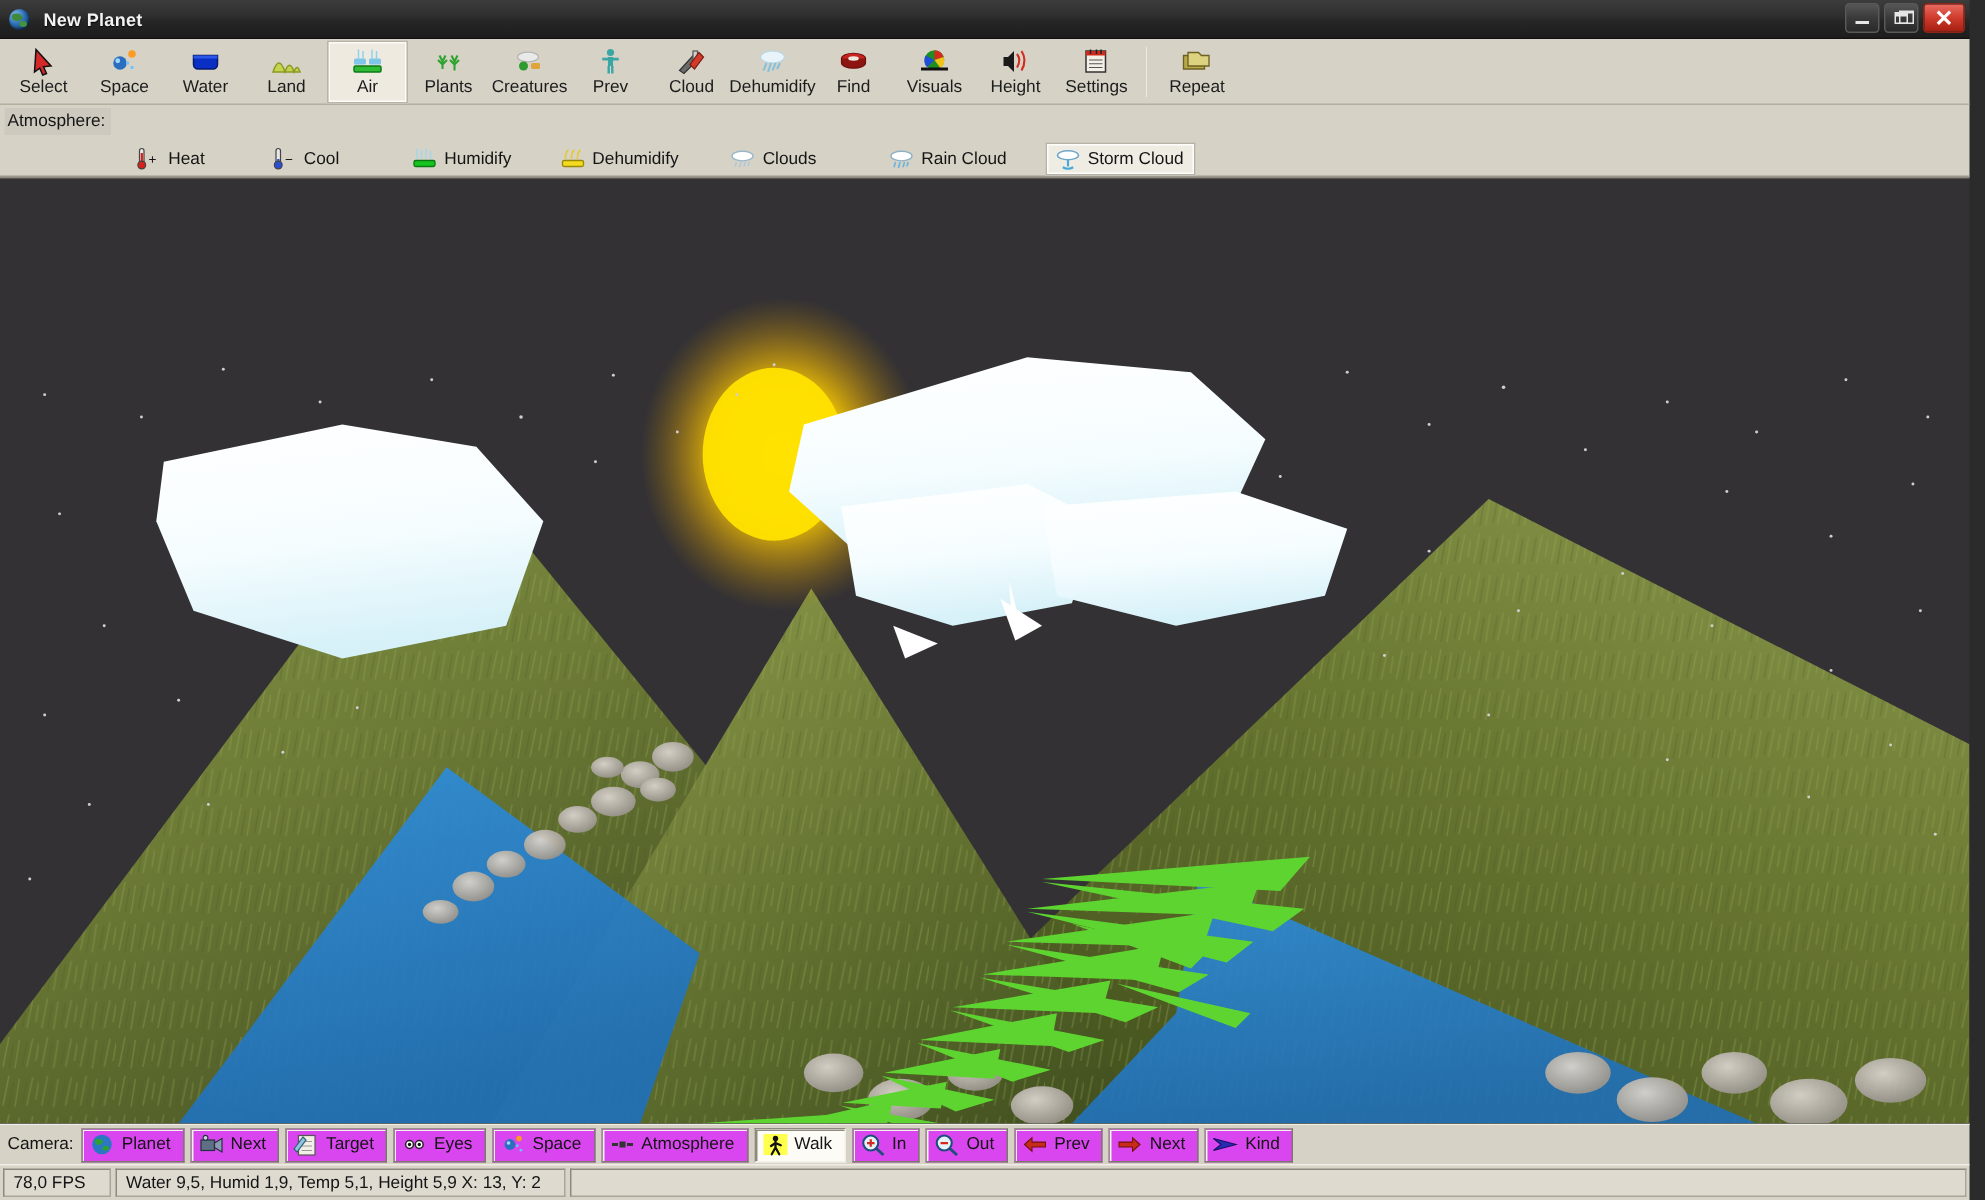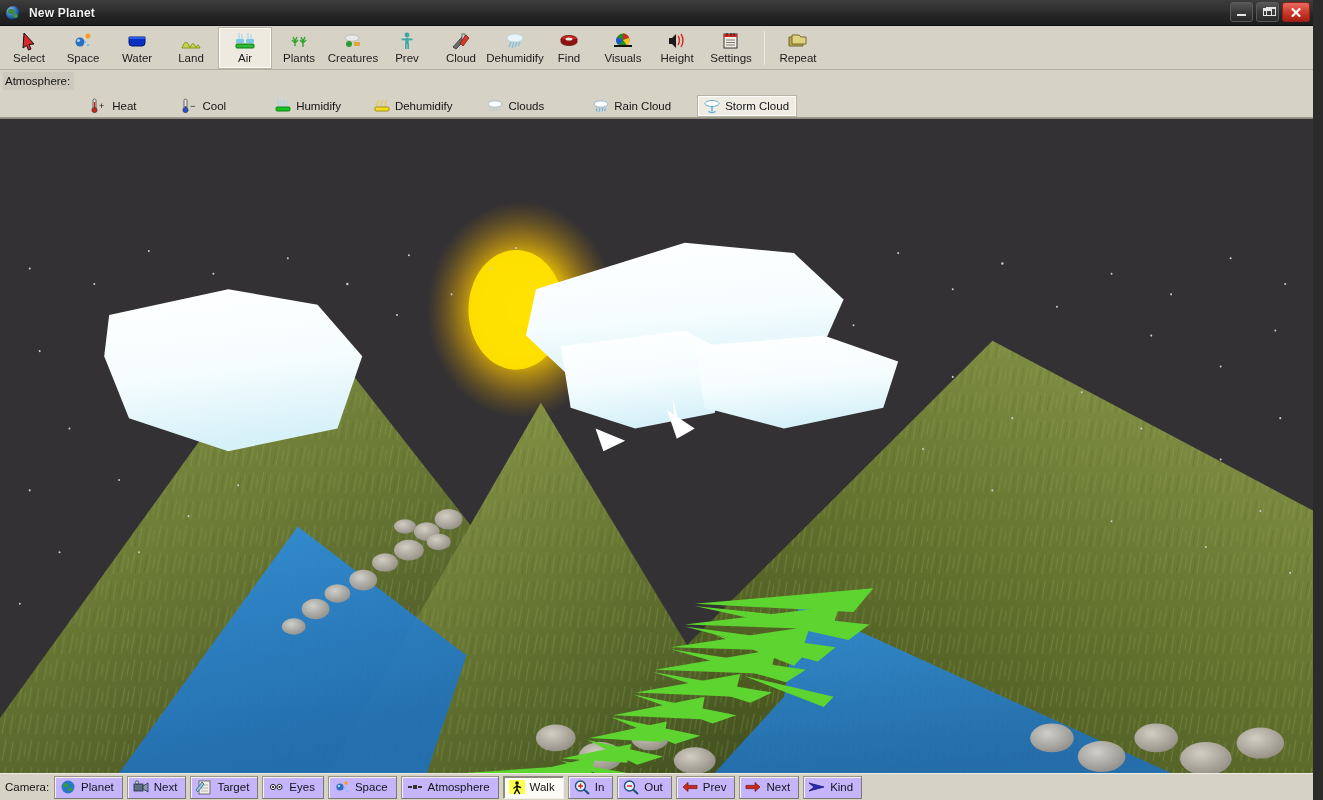--- a/index.html
+++ b/index.html
@@ -152,21 +152,21 @@
     border-top: 1px solid #f1eee6;
     display: flex; align-items: center;
     padding: 0 2px;
   }
   .cam-label { font-size: 11.5px; color: #141414; padding: 0 5px 0 3px; }
   .cbtn {
     display: flex; align-items: center;
     height: 23px; padding: 0 8px 0 4px;
     border: 1px solid #9a958a;
     border-right-color:#7d786e; border-bottom-color:#7d786e;
-    background: #c4b5fd;
+    background: #d946ef;
     font-size: 11.5px; color: #141414;
     margin-right: 4px;
     box-shadow: inset 1px 1px 0 #f4f1ea;
     cursor: default;
     white-space: nowrap;
   }
   .cbtn.selected {
     background: #fcfbf5;
     box-shadow: inset 1px 1px 0 #8e897e;
     border-color: #8e897e;
@@ -819,14 +819,19 @@
     <div class="cbtn">
       <span class="cico">
         <svg width="18" height="16" viewBox="0 0 18 16">
           <polygon points="1,4 16,8 1,12 6,8" fill="#2a2ab4" stroke="#11115e" stroke-width=".7"></polygon>
         </svg>
       </span>
       <span>Kind</span>
     </div>
   </div>
 
+  <div class="statusbar">
+    <div class="spane fps">78,0 FPS</div>
+    <div class="spane info">Water 9,5, Humid 1,9, Temp 5,1, Height 5,9 X: 13, Y: 2</div>
+    <div class="spane grow"></div>
+  </div>
 
 </div>
 
 </body></html>

